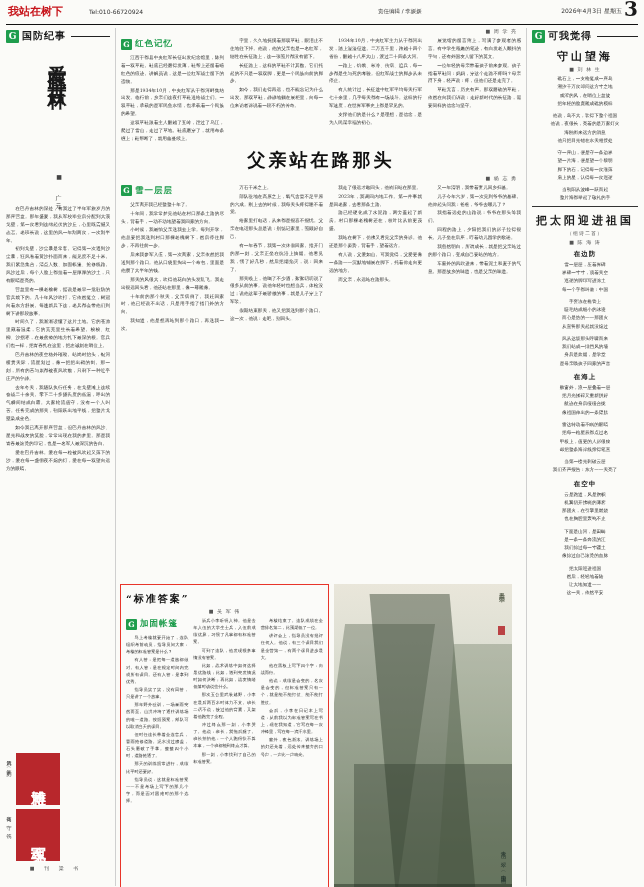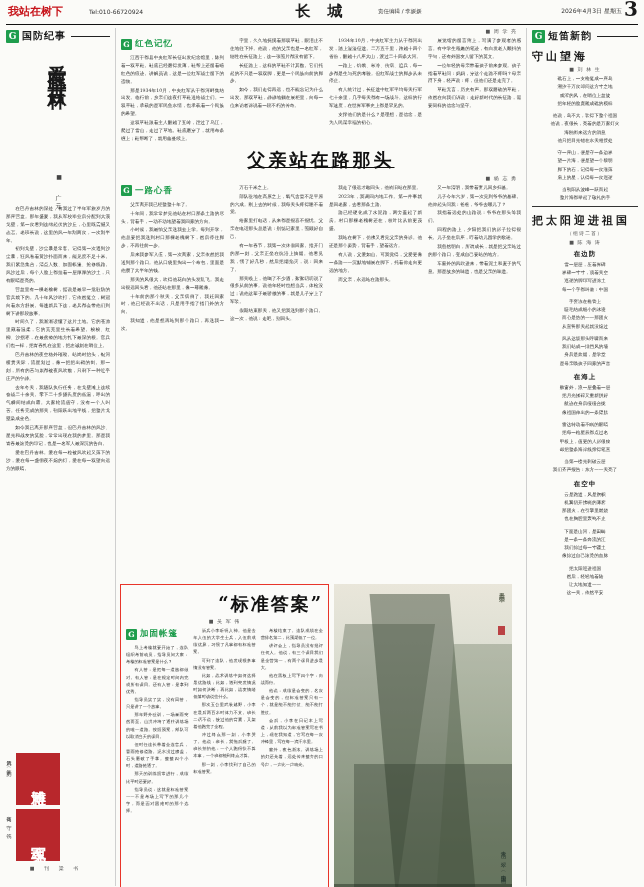--- a/index.html
+++ b/index.html
@@ -89,22 +89,22 @@
     font-size:21px;font-weight:bold;color:#c7151b;
     text-align:center;letter-spacing:3px;margin:2px 0 4px 0;
   }
   .hl-black{
     font-family:"DejaVu Serif","Liberation Serif",serif;
     font-size:18px;font-weight:bold;color:#111;
     text-align:center;letter-spacing:3px;margin:4px 0 3px 0;
   }
   .hl-quote{
     font-family:"DejaVu Serif","Liberation Serif",serif;
-    font-size:18px;font-weight:bold;color:#111;
-    text-align:right;letter-spacing:2px;margin:3px 0 2px 0;
+    font-size:10px;font-weight:bold;color:#111;
+    text-align:left;letter-spacing:2px;margin:3px 0 2px 0;
   }
   .byline{font-size:5px;color:#555;text-align:right;margin:0 4px 3px 0;letter-spacing:1px;}
   .byline-c{font-size:5px;color:#555;text-align:center;margin:0 0 3px 0;letter-spacing:1px;}
 
   
   .redbox{
     position:absolute;left:4px;top:556px;width:209px;height:322px;
     border:1.6px solid #e8342a;box-sizing:border-box;padding:4px 5px;
     background:rgba(255,255,255,0.2);
   }
@@ -137,21 +137,21 @@
     font-size:15px;font-weight:bold;letter-spacing:0;
     writing-mode:vertical-rl;text-orientation:upright;line-height:1;
     padding:2px;box-sizing:border-box;
   }
   .seal-cap{writing-mode:vertical-rl;text-orientation:upright;font-size:5px;color:#444;letter-spacing:1px;padding-top:3px;}
   .seal-foot{font-size:5px;color:#555;letter-spacing:4px;text-align:center;margin-top:2px;}
 
   
   .poem-title{
     font-family:"DejaVu Serif","Liberation Serif",serif;
-    font-size:11px;font-weight:bold;letter-spacing:3px;margin:6px 0 2px 0;
+    font-size:11px;font-weight:bold;text-align:center;letter-spacing:3px;margin:6px 0 2px 0;
   }
   .poem-sub{font-size:5px;color:#555;text-align:center;margin-bottom:3px;letter-spacing:1px;}
   .poem-head{
     font-family:"DejaVu Serif","Liberation Serif",serif;
     font-size:6.5px;font-weight:bold;text-align:center;margin:5px 0 2px 0;letter-spacing:1px;
   }
   .poem-body{
     font-family:"DejaVu Serif","Liberation Serif",serif;
     font-size:4.6px;line-height:1.8;text-align:center;color:#2b2b2b;word-break:break-all;
   }
@@ -159,21 +159,20 @@
   .hr-dark{height:1px;background:#333;margin:3px 0;}
 </style>
 </head>
 <body>
 
 <div class="page">
 
   <div class="masthead">
     <div class="mh-logo">我站在树下</div>
     <div class="mh-tel">Tel:010-66720924</div>
-    <div class="mh-title">长 城</div>
     <div class="mh-editor">责任编辑 / 李媛媛</div>
     <div class="mh-date">2026年4月3日  星期五</div>
     <div class="mh-pageno">3</div>
   </div>
 
   <div class="cols">
 
     <div class="col-l">
       <div class="flag">
         <div class="flag-mark">G</div>
@@ -235,28 +234,28 @@
           <p>有人统计过，长征途中红军平均每天行军七十余里，几乎每天都有一场战斗。这样的行军速度，在世界军事史上都是罕见的。</p>
           <p>支撑他们的是什么？是理想，是信念，是为人民谋幸福的初心。</p>
         </div>
         <div class="tx" style="flex:1 1 0;">
           <p>展览馆的留言簿上，写满了参观者的感言。有中学生稚嫩的笔迹，有白发老人颤抖的字句，还有外国友人留下的英文。</p>
           <p>一位年轻的母亲带着孩子前来参观。孩子指着草鞋问：妈妈，穿这个走路不疼吗？母亲蹲下身，轻声说：疼，但他们还是走完了。</p>
           <p>草鞋无言，历史有声。那双磨破的草鞋，依然在向我们诉说：走好新时代的长征路，需要同样的信念与坚守。</p>
         </div>
       </div>
 
-      <div class="hl-black" style="text-decoration:underline;">父亲站在路那头</div>
+      <div class="hl-black" style="">父亲站在路那头</div>
       <div class="byline">■ 杨 志 勇</div>
 
       <div style="display:flex;gap:6px;">
         <div style="flex:0 0 103px;">
           <div class="flag flag-sm">
             <div class="flag-mark">G</div>
-            <div class="flag-name">一路心香</div>
+            <div class="flag-name">雪一层层</div>
           </div>
           <div class="tx">
             <p>父亲离开我已经整整十年了。</p>
             <p>十年间，我常常梦见他站在村口那条土路的尽头，背着手，一动不动地望着我回家的方向。</p>
             <p>小时候，我最怕父亲送我去上学。每到开学，他总要把我送到村口那棵老槐树下，然后停住脚步，不再往前一步。</p>
             <p>后来我参军入伍，第一次离家，父亲依然把我送到那个路口。他从口袋里掏出一个布包，里面是他攒了大半年的钱。</p>
             <p>那天的风很大，吹得他花白的头发乱飞。我走出很远回头看，他还站在那里，像一尊雕像。</p>
             <p>十年前的那个秋天，父亲病倒了。我赶回家时，他已经说不出话，只是用手指了指门外的方向。</p>
             <p>我知道，他是想再站到那个路口，再送我一次。</p>
           </div>
@@ -335,21 +334,21 @@
         <div class="p-seal" style="right:7px;top:42px;"></div>
         <div class="p-label">青山 翠 （中国画）</div>
 
       </div>
 
     </div>
 
     <div class="col-r">
       <div class="flag">
         <div class="flag-mark">G</div>
-        <div class="flag-name">短笛新韵</div>
+        <div class="flag-name">可我觉得</div>
         <div class="flag-rule"></div>
       </div>
 
       <div class="poem-title">守山望海</div>
       <div class="poem-sub">■ 刘 林 生</div>
       <div class="poem-body">
         <div>礁石上，一支枪挺成一座岛</div>
         <div>潮汐千万次叩问这方寸之地</div>
         <div>咸涩的风，在哨位上盘旋</div>
         <div>把年轻的脸庞雕成礁的模样</div>

